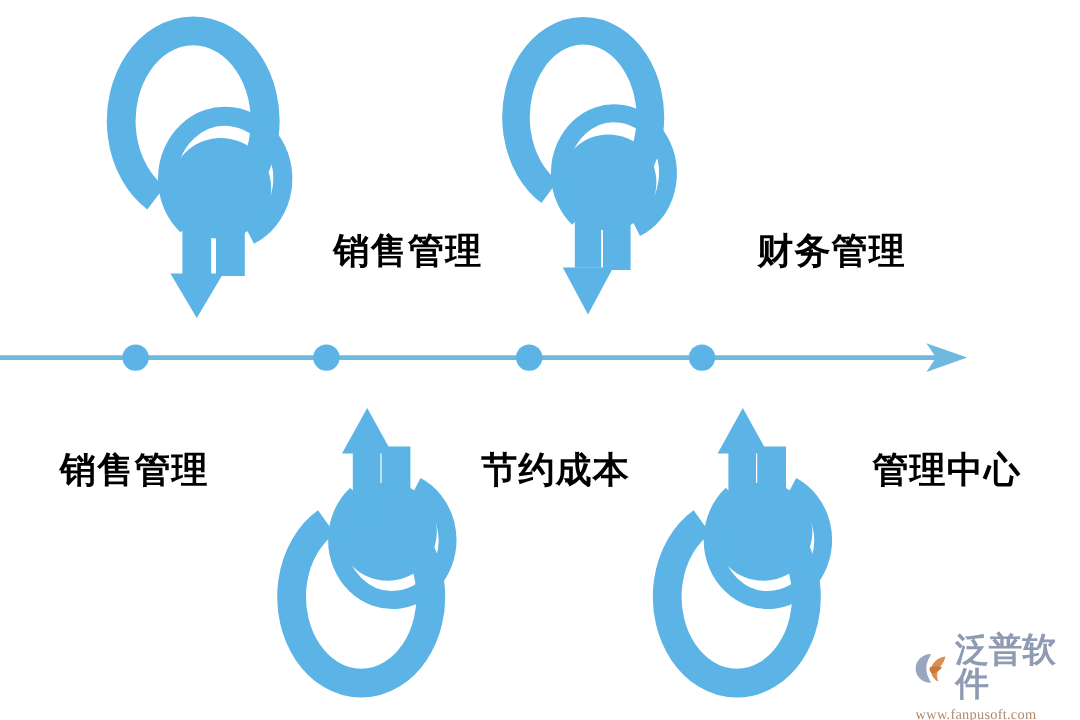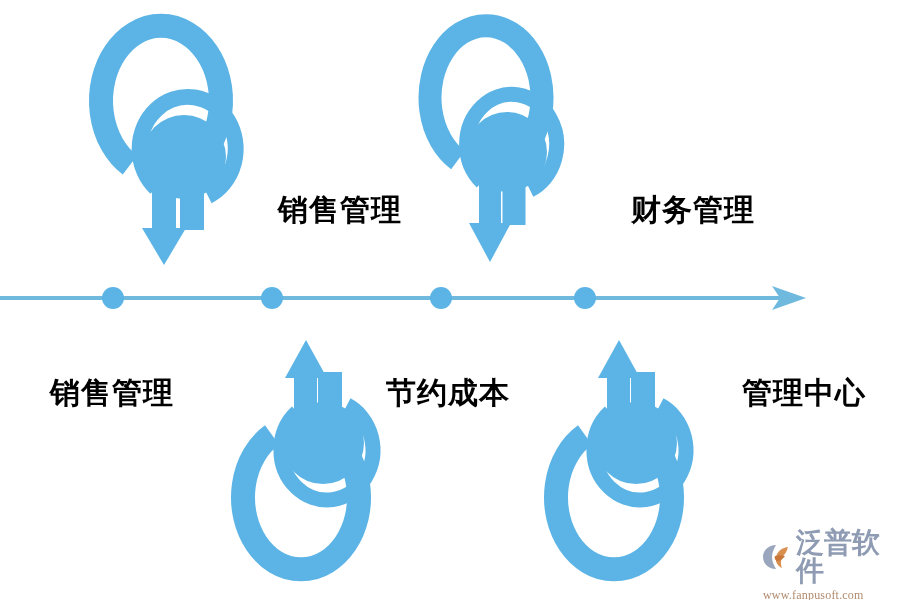--- a/index.html
+++ b/index.html
@@ -36,22 +36,22 @@
     text-shadow:
        1px  1px 0 #ffffff,
       -1px  1px 0 #ffffff,
        1px -1px 0 #ffffff,
       -1px -1px 0 #ffffff,
        1.5px 1.5px 1px rgba(255,255,255,0.9);
   }
   .label-top-1   { left: 278px; top: 195px; }
   .label-top-2   { left: 631px; top: 195px; text-align: center; }
   .label-bot-1   { left: 50px;  top: 378px; }
-  .label-bot-2   { left: 386px; top: 378px; }
-  .label-bot-3   { left: 742px; top: 378px; }
+  .label-bot-2   { left: 401px; top: 378px; }
+  .label-bot-3   { left: 727px; top: 378px; }
 
   #watermark {
     position: absolute;
     left: 762px;
     top: 538px;
     width: 132px;
     height: 56px;
     display: flex;
     flex-direction: column;
     align-items: flex-start;

